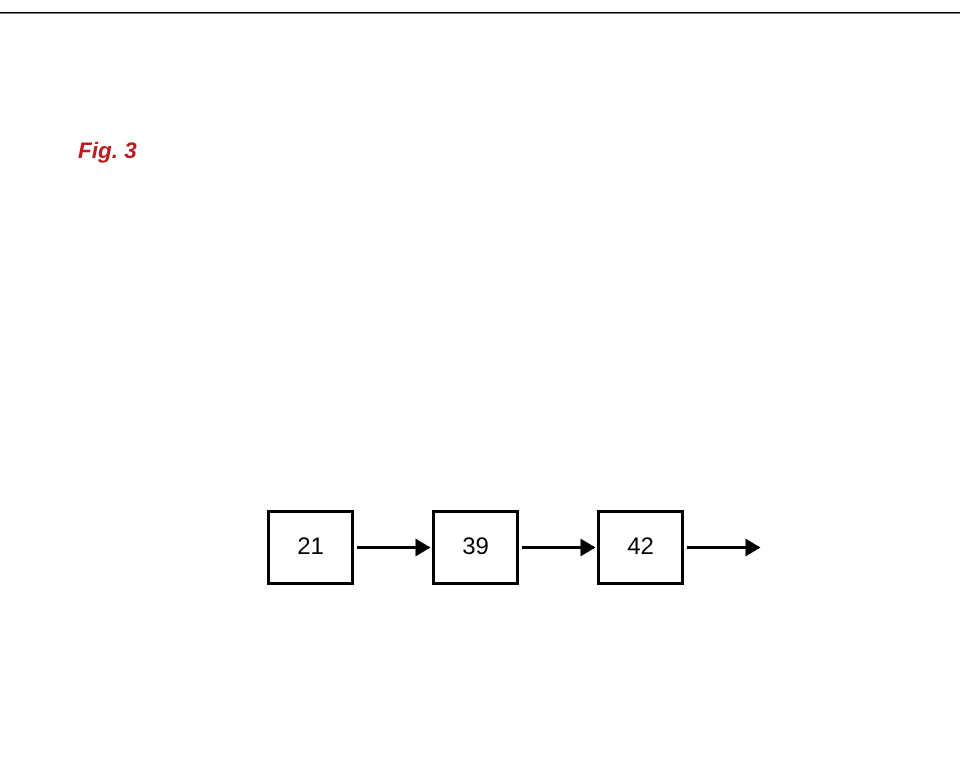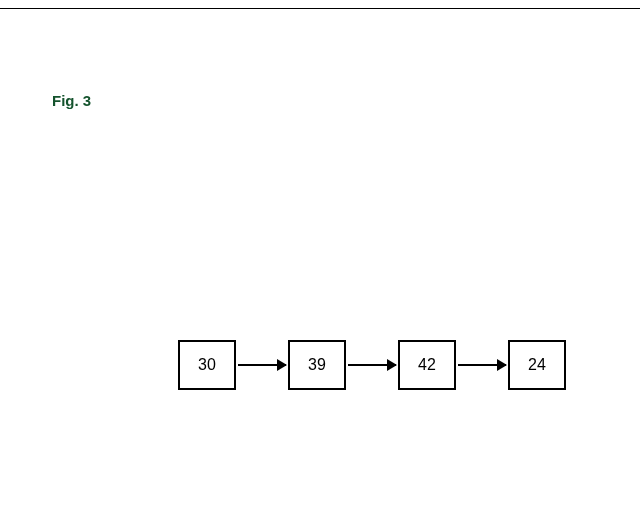--- a/index.html
+++ b/index.html
@@ -22,21 +22,22 @@
     width: 640px;
     height: 0;
     border-top: 1px solid #000;
   }
   .figure-label {
     position: absolute;
     top: 92px;
     left: 52px;
     font-size: 15px;
     font-weight: bold;
-    color: #14532d;
+    color: #b91c1c;
+    font-style: italic;
   }
   .flow {
     position: absolute;
     top: 340px;
     left: 178px;
     display: flex;
     align-items: center;
   }
   .box {
     width: 58px;
@@ -75,35 +76,32 @@
 
 <div class="page">
 
   <div class="top-rule"></div>
 
   <div class="figure-label">Fig. 3</div>
 
   <div class="flow">
 
     <div class="box">
-      <span>30</span>
+      <span>21</span>
     </div>
 
     <div class="arrow"></div>
 
     <div class="box">
       <span>39</span>
     </div>
 
     <div class="arrow"></div>
 
     <div class="box">
       <span>42</span>
     </div>
 
     <div class="arrow"></div>
 
-    <div class="box">
-      <span>24</span>
-    </div>
 
   </div>
 </div>
 
 </body></html>

